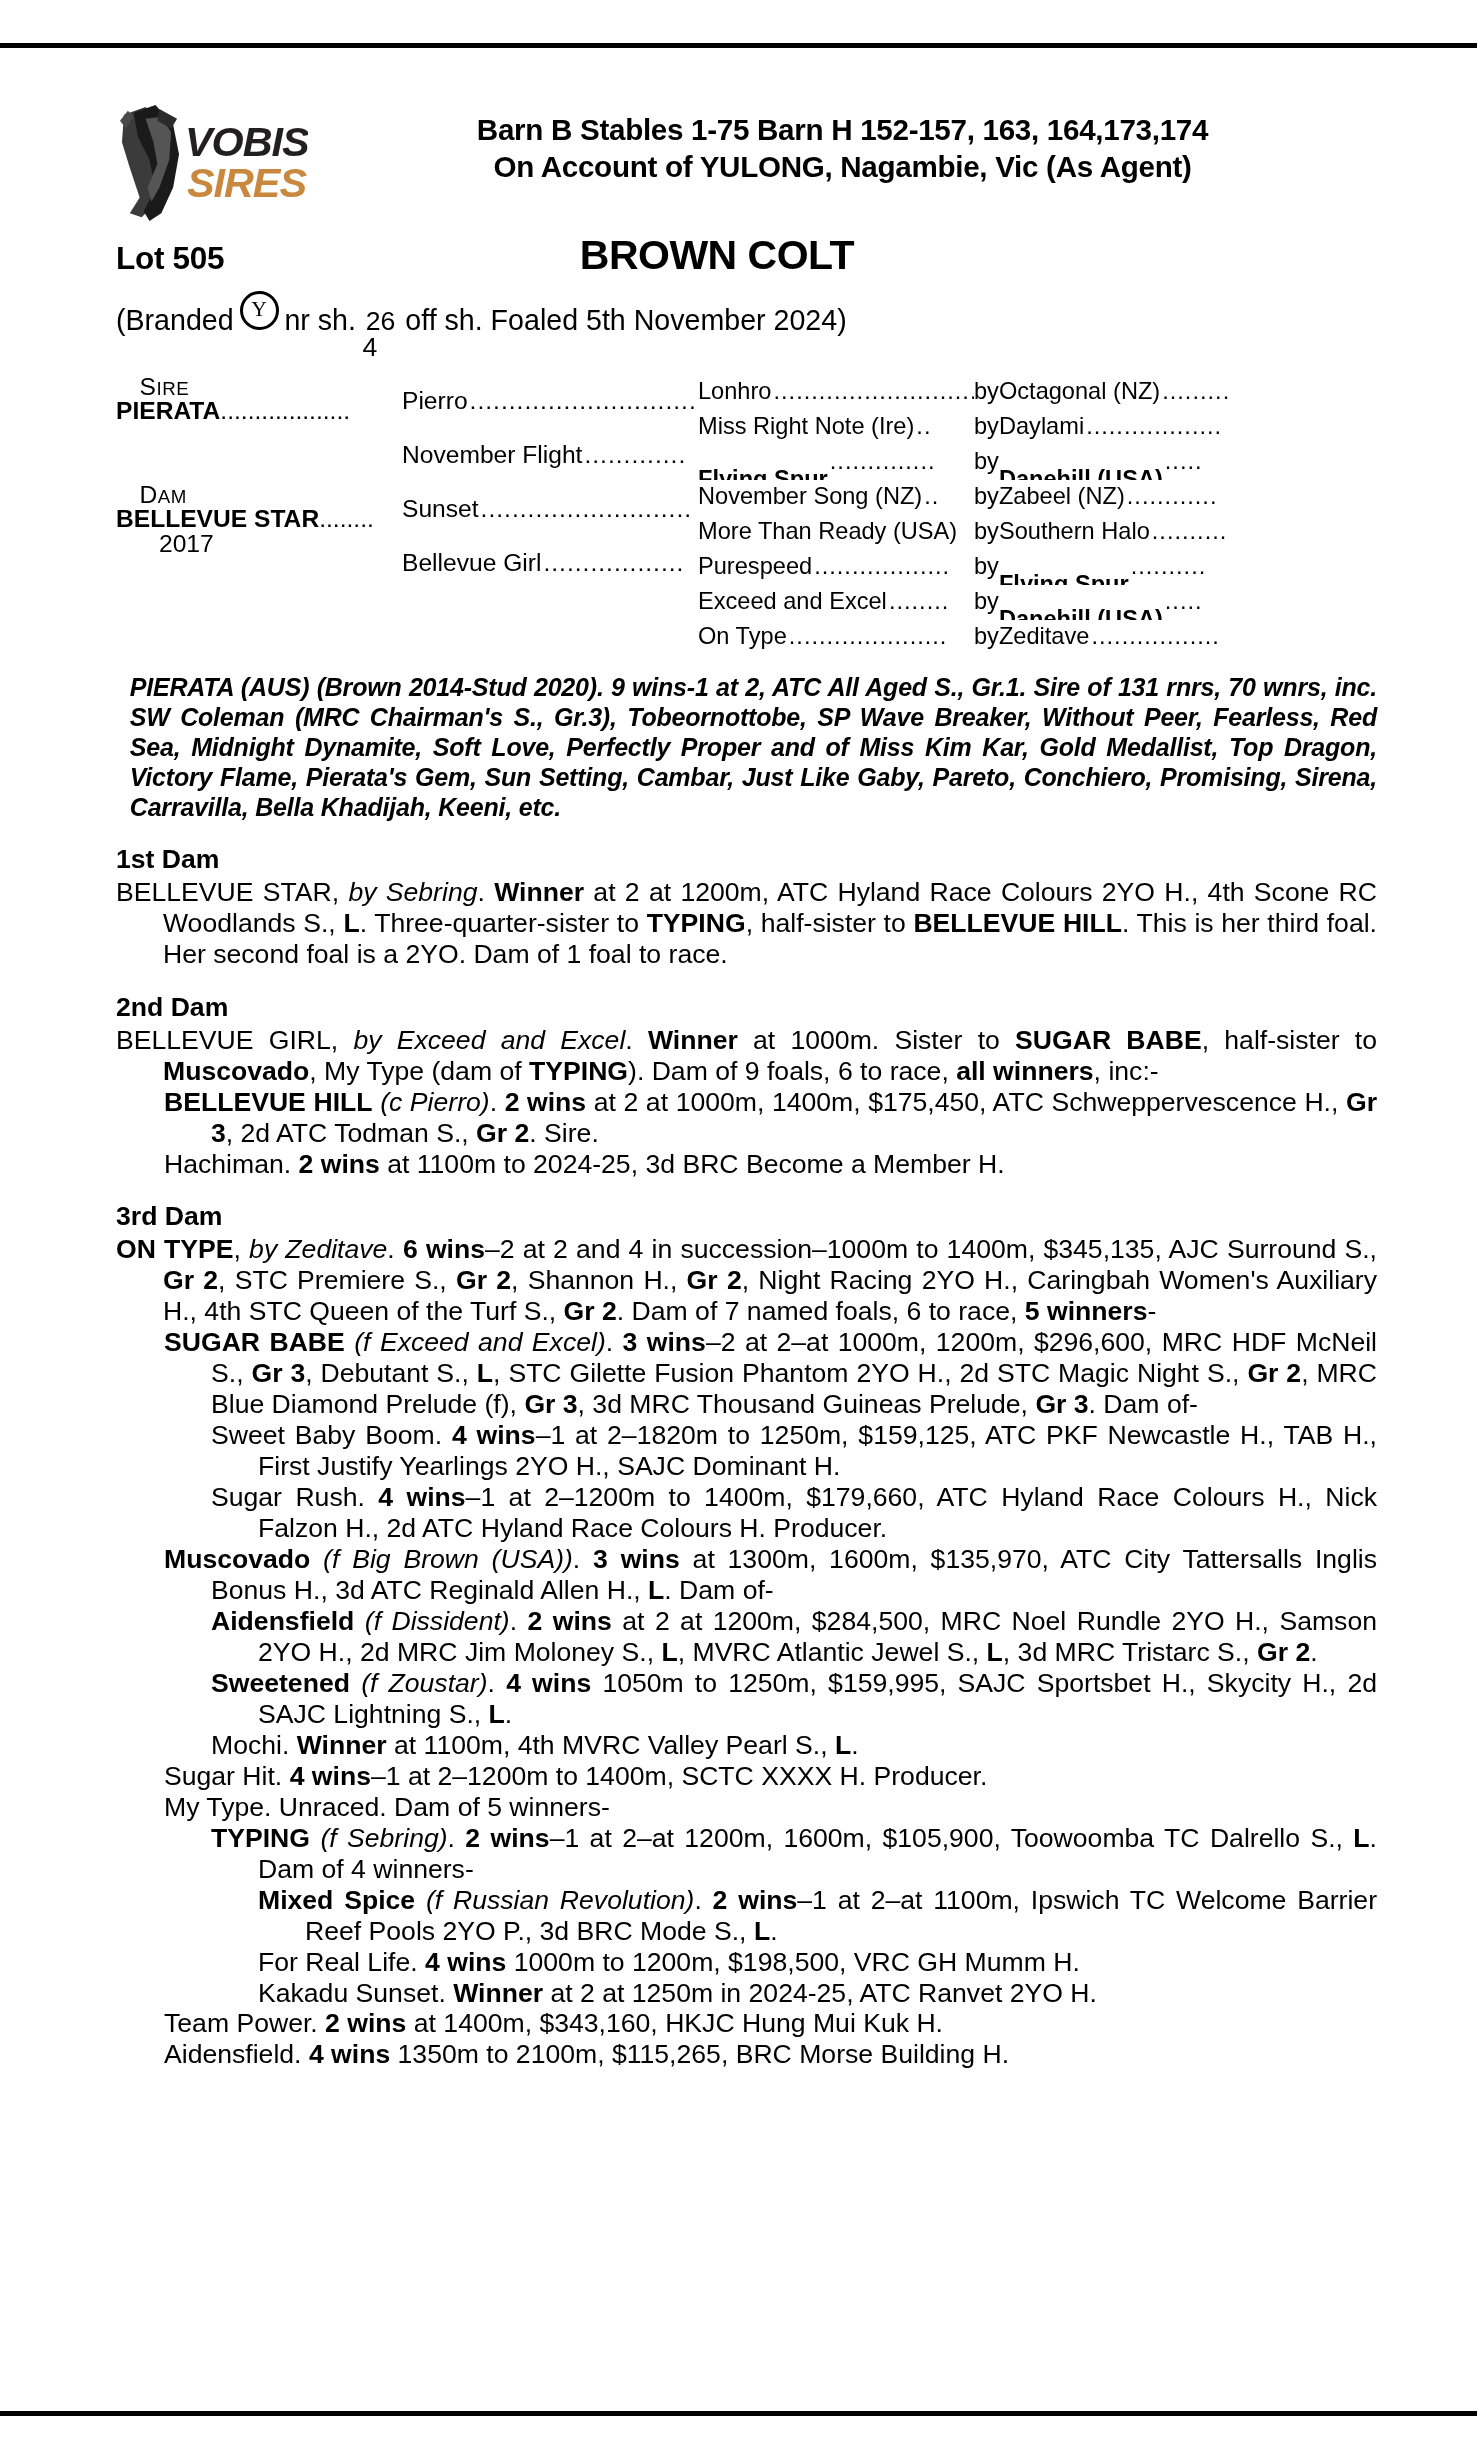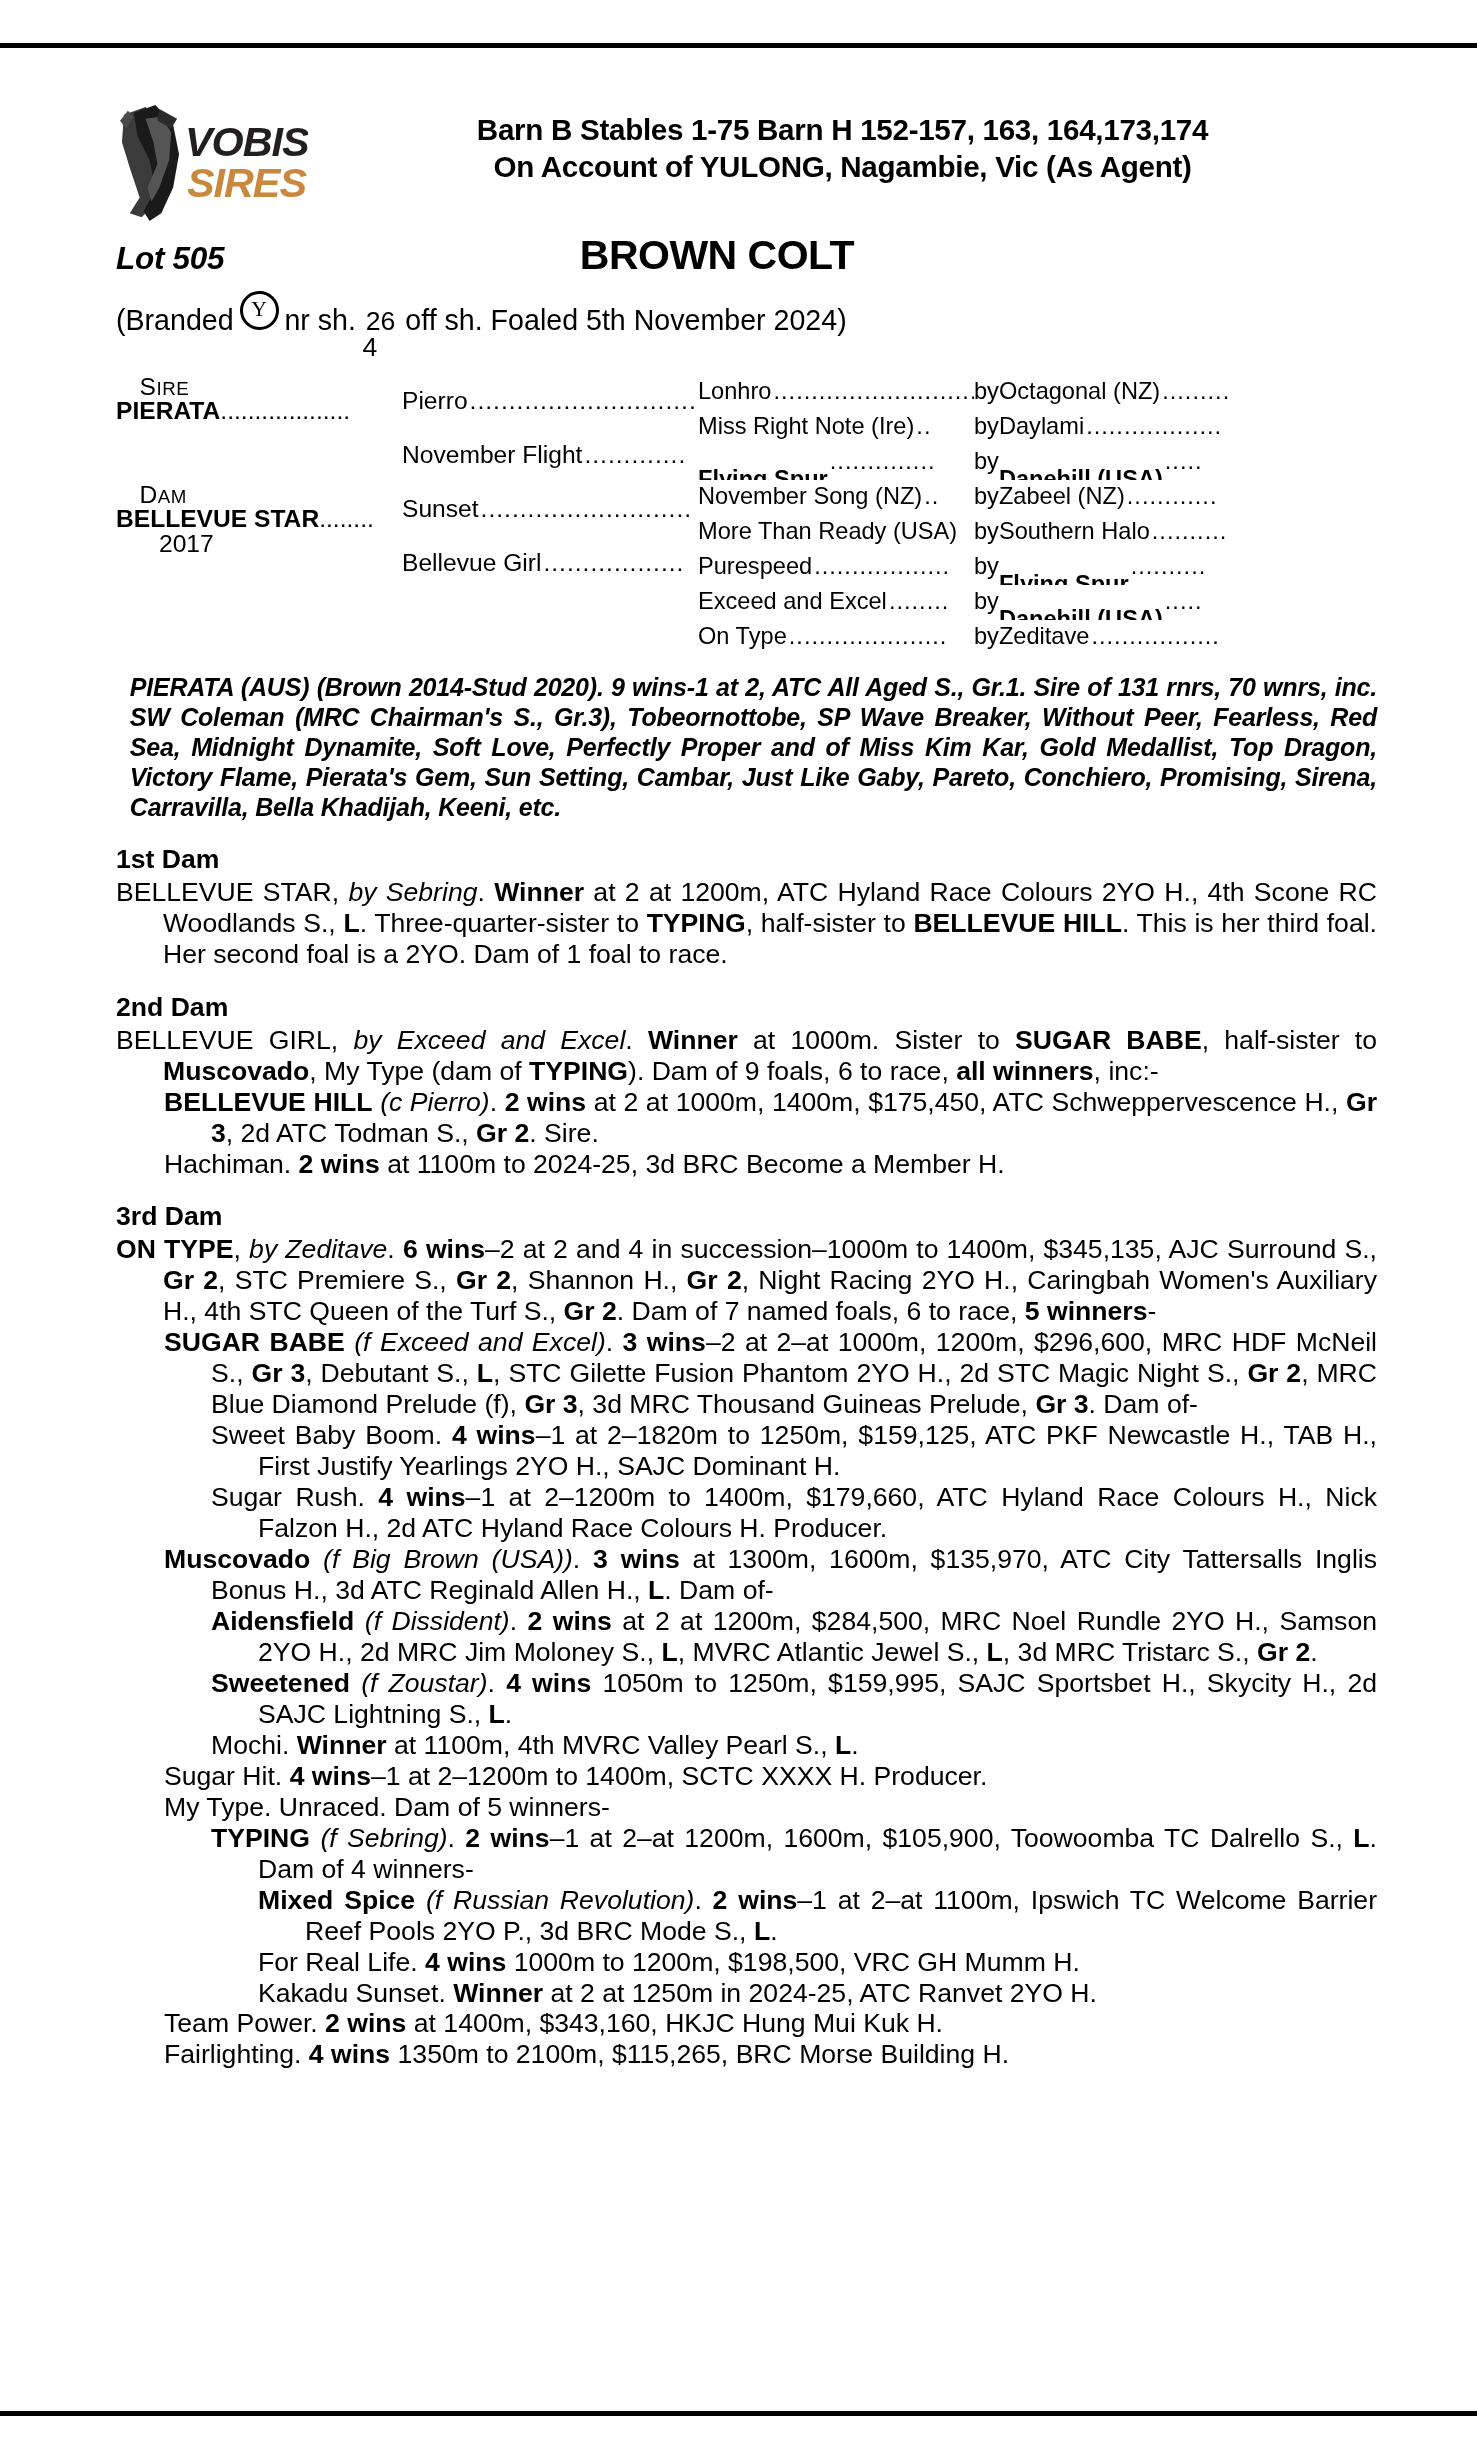--- a/index.html
+++ b/index.html
@@ -71,21 +71,20 @@
     margin-top: 5.9px;
     height: 57px;
   }
   .lot {
     position: absolute;
     left: 0;
     top: 7.9px;
     font-weight: bold;
     font-size: 31.5px;
     letter-spacing: -0.3px;
-    font-style: italic;
   }
   .colt {
     text-align: center;
     font-weight: bold;
     font-size: 41px;
     letter-spacing: -0.5px;
     padding-right: 59px;
   }
   .branded {
     text-align: center;
@@ -420,18 +419,18 @@
         <div class="para hang3"><span class="b">Aidensfield</span> <span class="it">(f Dissident)</span><span>. </span><span class="b">2 wins</span><span> at 2 at 1200m, $284,500, MRC Noel Rundle 2YO H., Samson 2YO H., 2d MRC Jim Moloney S., </span><span class="b">L</span><span>, MVRC Atlantic Jewel S., </span><span class="b">L</span><span>, 3d MRC Tristarc S., </span><span class="b">Gr 2</span><span>.</span></div>
         <div class="para hang3"><span class="b">Sweetened</span> <span class="it">(f Zoustar)</span><span>. </span><span class="b">4  wins</span><span>  1050m  to  1250m,  $159,995,  SAJC Sportsbet H., Skycity H., 2d SAJC Lightning S., </span><span class="b">L</span><span>.</span></div>
         <div class="para hang3"><span>Mochi.</span><span> </span><span class="b">Winner</span><span> at 1100m, 4th MVRC Valley Pearl S., </span><span class="b">L</span><span>.</span></div>
         <div class="para hang2"><span>Sugar Hit.</span><span> </span><span class="b">4 wins</span><span>–1 at 2–1200m to 1400m, SCTC XXXX H. Producer.</span></div>
         <div class="para hang2"><span>My Type.</span><span> Unraced. Dam of 5 winners-</span></div>
         <div class="para hang3"><span class="b">TYPING</span> <span class="it">(f Sebring)</span><span>. </span><span class="b">2  wins</span><span>–1  at  2–at  1200m,  1600m,  $105,900, Toowoomba TC Dalrello S., </span><span class="b">L</span><span>. Dam of 4 winners-</span></div>
         <div class="para hang4"><span class="b">Mixed Spice</span> <span class="it">(f Russian Revolution)</span><span>. </span><span class="b">2 wins</span><span>–1 at 2–at 1100m, Ipswich TC Welcome Barrier Reef Pools 2YO P., 3d BRC Mode S., </span><span class="b">L</span><span>.</span></div>
         <div class="para hang4"><span>For Real Life.</span><span> </span><span class="b">4 wins</span><span> 1000m to 1200m, $198,500, VRC GH Mumm H.</span></div>
         <div class="para hang4"><span>Kakadu Sunset.</span><span> </span><span class="b">Winner</span><span> at 2 at 1250m in 2024-25, ATC Ranvet 2YO H.</span></div>
         <div class="para hang2"><span>Team Power.</span><span> </span><span class="b">2 wins</span><span> at 1400m, $343,160, HKJC Hung Mui Kuk H.</span></div>
-        <div class="para hang2"><span>Fairlighting.</span><span> </span><span class="b">4 wins</span><span> 1350m to 2100m, $115,265, BRC Morse Building H.</span></div>
+        <div class="para hang2"><span>Aidensfield.</span><span> </span><span class="b">4 wins</span><span> 1350m to 2100m, $115,265, BRC Morse Building H.</span></div>
       </div>
 
   </div>
 </div>
 
 
 </body></html>

